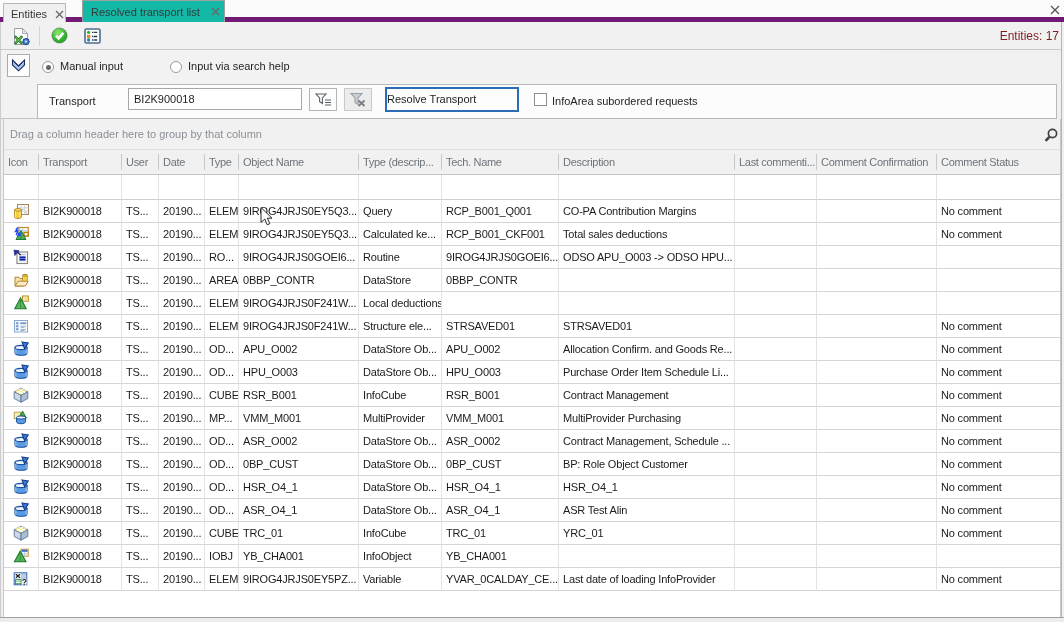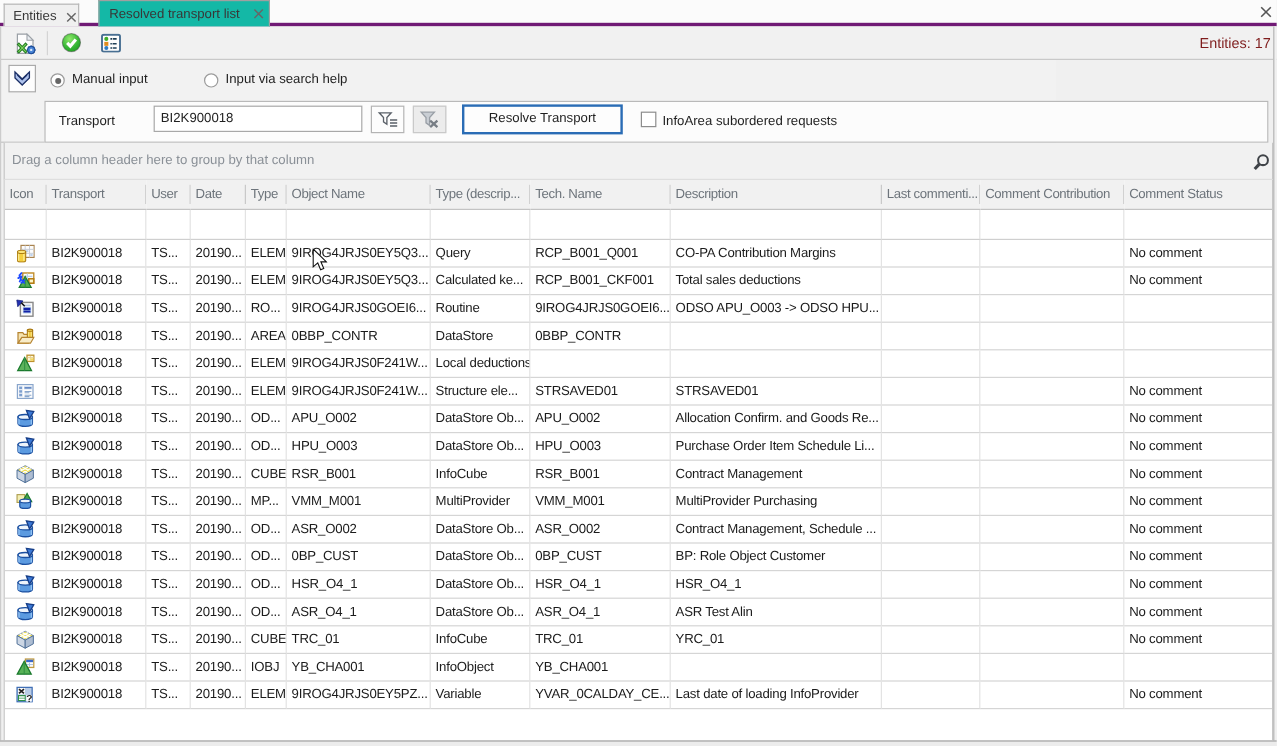--- a/index.html
+++ b/index.html
@@ -1,18 +1,18 @@
 <!DOCTYPE html>
 <html><head><meta charset="utf-8"><style>
 *{margin:0;padding:0;box-sizing:border-box}
 html,body{width:1064px;height:622px;font-family:"Liberation Sans",sans-serif;background:#f0f0f0;overflow:hidden}
 .win{position:relative;width:1064px;height:622px;background:#f0f0f0}
 .abs{position:absolute}
 
-.tabbar{position:absolute;left:0;top:0;width:1064px;height:22px;background:#fbfbfb;border-bottom:3px solid #701a75}
+.tabbar{position:absolute;left:0;top:0;width:1064px;height:22px;background:#fbfbfb;border-bottom:5px solid #701a75}
 .tab{position:absolute;font-size:11px;color:#383838}
 .tab-in{left:3px;top:3px;width:63px;height:19px;background:#f0f0f0;border:1px solid #b9b9b9;border-bottom:none}
 .tab-act{left:82px;top:0;width:143px;height:22px;background:#14b8a6;border:1px solid #a0a0a0;border-bottom:none;z-index:2}
 .tab span.t{position:absolute;left:7px;top:4px}
 .tab-act span.t{left:8px;top:5px}
 .tabx{position:absolute;top:6px;width:9px;height:9px}
 
 .toolbar{position:absolute;left:0;top:22px;width:1064px;height:28px;background:#f1f1f1;border-bottom:1px solid #c9c9c9}
 .tsep{position:absolute;left:39px;top:4px;width:1px;height:20px;background:#d4d4d4}
 .entcount{position:absolute;right:5px;top:7px;font-size:12px;color:#7f1d1d}
@@ -20,21 +20,21 @@
 .panel{position:absolute;left:0;top:50px;width:880px;height:69px;background:#f2f2f2;border-bottom:1px solid #c3c3c3}
 .chevbtn{position:absolute;left:7px;top:4px;width:23px;height:23px;background:#fdfdfd;border:1px solid #ababab}
 .radio{position:absolute;width:12px;height:12px;border:1px solid #9b9b9b;border-radius:50%;background:#fff}
 .radio.sel::after{content:"";position:absolute;left:2.5px;top:2.5px;width:5px;height:5px;border-radius:50%;background:#666}
 .rlabel{position:absolute;font-size:11px;color:#1f1f1f;line-height:13px}
 .ibox{position:absolute;left:37px;top:34px;width:1020px;height:35px;background:#fcfcfc;border:1px solid #b9b9b9}
 .tlabel{position:absolute;left:11px;top:10px;font-size:11px;color:#1f1f1f}
 .tinput{position:absolute;left:90px;top:3px;width:174px;height:22px;background:#fff;border:1px solid #a8a8a8;font-size:11px;color:#1f1f1f;line-height:20px;padding-left:5px}
 .fbtn{position:absolute;top:3px;width:28px;height:23px;background:#fdfdfd;border:1px solid #b4b4b4}
 .fbtn.dis{background:#ececec;border-color:#c9c9c9}
-.resolve{position:absolute;left:347px;top:2px;width:134px;height:25px;background:#fdfdfd;border:2px solid #2a6cb5;font-size:11px;color:#1f1f1f;text-align:center;line-height:21px}
+.resolve{position:absolute;left:347px;top:2px;width:134px;height:25px;background:#fdfdfd;border:2px solid #2a6cb5;font-size:11px;color:#1f1f1f;line-height:21px}
 .cbox{position:absolute;left:496px;top:8px;width:13px;height:13px;background:#fff;border:1px solid #8d8d8d}
 .clabel{position:absolute;left:514px;top:10px;font-size:11px;color:#1f1f1f}
 
 .groupbar{position:absolute;left:3px;top:119px;width:1058px;height:31px;background:#f1f1f1;border-left:1px solid #c6c6c6;border-right:1px solid #c6c6c6;border-bottom:1px solid #dedede}
 .gtext{position:absolute;left:6px;top:9px;font-size:11px;color:#8a9097}
 
 .gridwrap{position:absolute;left:3px;top:150px;width:1058px;height:467px;background:#fff;border-left:1px solid #c6c6c6;border-right:1px solid #c6c6c6}
 table{border-collapse:separate;border-spacing:0;table-layout:fixed;width:1056px}
 td,th{overflow:hidden;white-space:nowrap;font-weight:normal;text-align:left;padding:0 0 0 4px;vertical-align:middle}
 tr.hdr{height:25px}
@@ -155,21 +155,21 @@
             <th>Icon</th>
             <th>Transport</th>
             <th>User</th>
             <th>Date</th>
             <th>Type</th>
             <th>Object Name</th>
             <th>Type (descrip...</th>
             <th>Tech. Name</th>
             <th>Description</th>
             <th>Last commenti...</th>
-            <th>Comment Contribution</th>
+            <th>Comment Confirmation</th>
             <th>Comment Status</th>
           </tr>
 <tr class="frow">
             <td></td>
             <td></td>
             <td></td>
             <td></td>
             <td></td>
             <td></td>
             <td></td>

